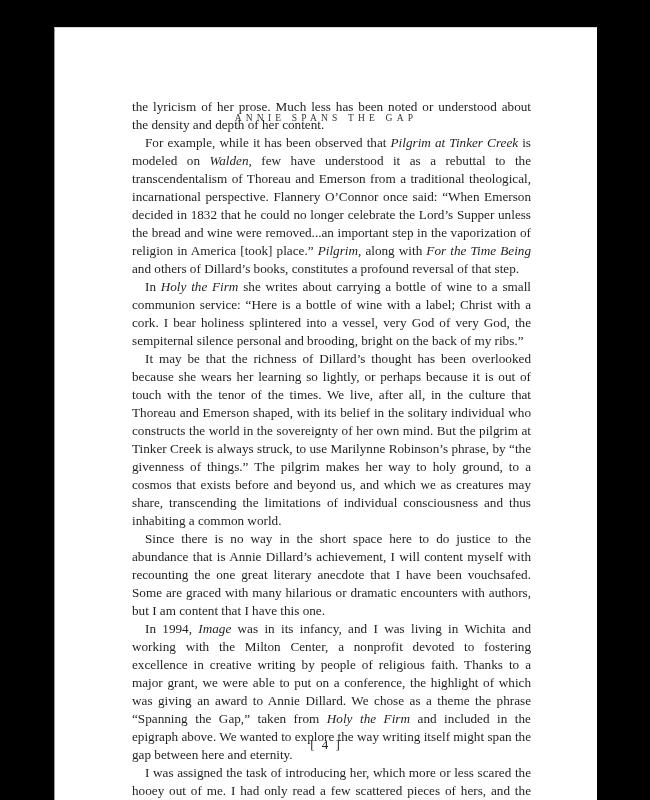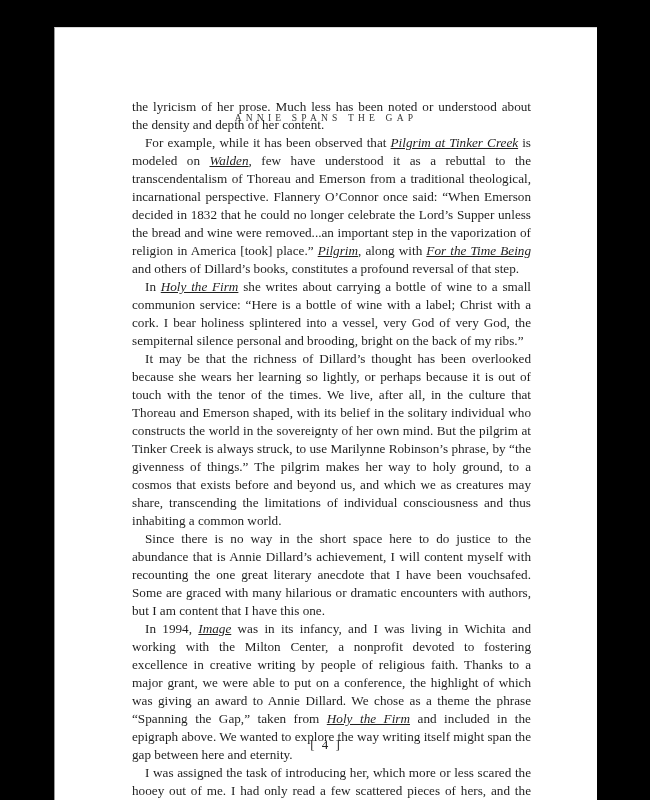--- a/index.html
+++ b/index.html
@@ -56,21 +56,20 @@
       text-indent: 13px;
     }
     .body-text p.cont {
       text-indent: 0;
     }
     .body-text p.last {
       text-align-last: left;
     }
     .body-text em {
       font-style: italic;
-      text-decoration: underline;
     }
     .folio {
       position: absolute;
       top: 709px;
       left: 0;
       width: 100%;
       text-align: center;
       font-family: "Liberation Serif", serif;
       font-size: 13px;
       letter-spacing: 2px;

